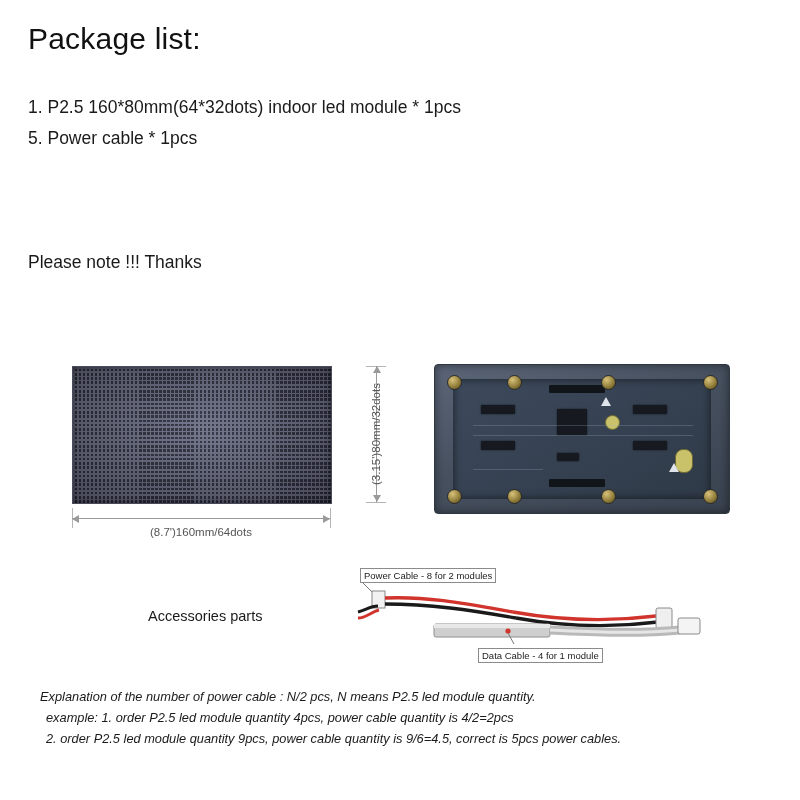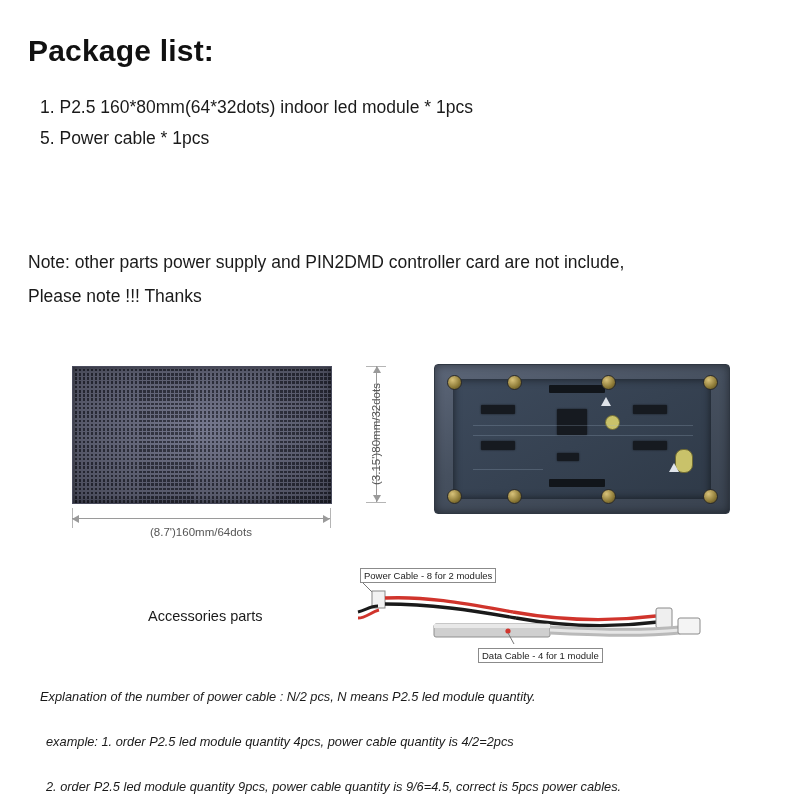--- a/index.html
+++ b/index.html
@@ -15,37 +15,36 @@
     color: #1a1a1a;
     overflow: hidden;
   }
   .page {
     position: absolute;
     inset: 0;
   }
   .title {
     position: absolute;
     left: 28px;
-    top: 34px;
+    top: 22px;
     font-size: 30px;
-    font-weight: 700;
+    font-weight: 400;
     letter-spacing: 0.2px;
     color: #111;
   }
   .list {
     position: absolute;
     left: 28px;
     top: 92px;
     width: 740px;
   }
   .list-item {
     font-size: 17.5px;
     line-height: 31px;
     color: #1a1a1a;
-    margin-left: 12px;
   }
   .note {
     position: absolute;
     left: 28px;
     top: 245px;
     width: 750px;
   }
   .note-line {
     font-size: 17.5px;
     line-height: 34px;
@@ -252,36 +251,35 @@
     left: 40px;
     top: 686px;
     width: 740px;
     font-style: italic;
   }
   .exp-line {
     font-size: 12.8px;
     line-height: 21px;
     color: #1a1a1a;
   }
-  .exp-line.indent { padding-left: 6px; margin-top: 24px; }
+  .exp-line.indent { padding-left: 6px; }
 </style>
 </head>
 <body>
 
 <div class="page">
 
   <div class="title">Package list:</div>
 
   <div class="list">
     <div class="list-item">1. P2.5 160*80mm(64*32dots) indoor led module * 1pcs</div>
     <div class="list-item">5. Power cable * 1pcs</div>
   </div>
 
   <div class="note">
-    <div class="note-line">Note: other parts power supply and PIN2DMD controller card are not include,</div>
     <div class="note-line">Please note !!! Thanks</div>
   </div>
 
   <div class="figures">
 
     <div class="led-panel"></div>
 
     <div class="dim-bottom-cap-l"></div>
     <div class="dim-bottom-cap-r"></div>
     <div class="dim-bottom"></div>

